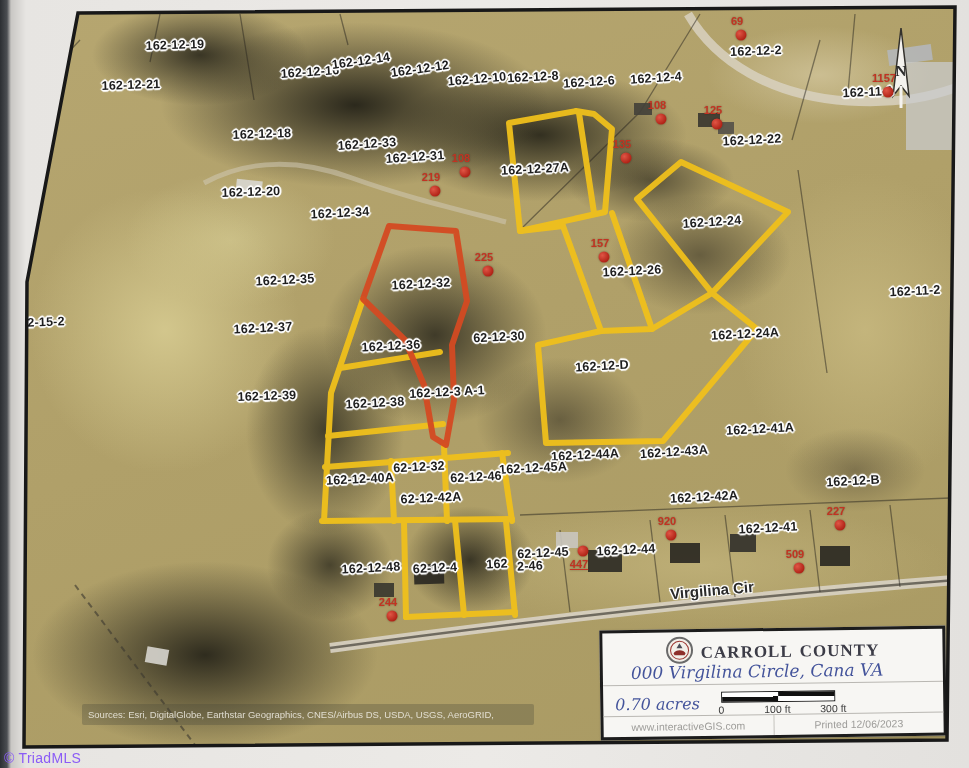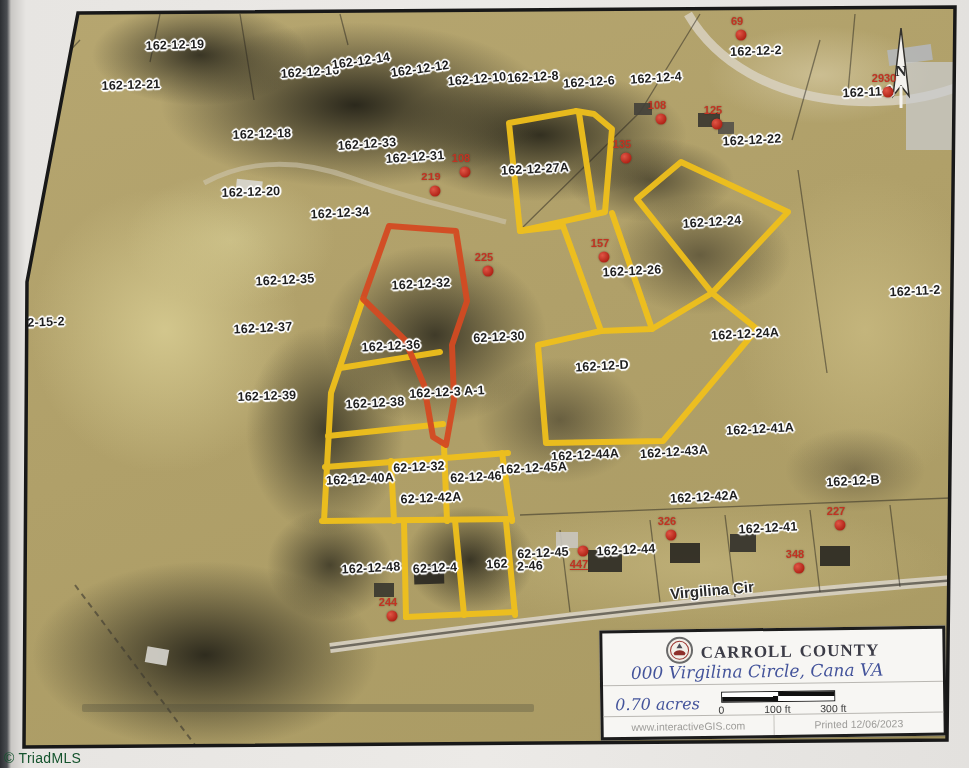--- a/index.html
+++ b/index.html
@@ -71,21 +71,21 @@
   #scalebar .half{position:absolute;top:0;bottom:0;width:50%;}
   #scalebar .h1{left:0;background:linear-gradient(#fff 0 50%,#111 50% 100%);}
   #scalebar .h2{right:0;background:linear-gradient(#111 0 50%,#fff 50% 100%);}
   .scale-tick{position:absolute;top:72px;font-size:10.5px;color:#3a3a3a;transform:translateX(-50%);}
   #tb-footer{position:absolute;left:0;right:0;bottom:0;height:20px;border-top:1px solid #b9b7b2;
     display:flex;font-size:10.5px;color:#9d9c99;}
   #tb-footer .cell{flex:1;display:flex;align-items:center;justify-content:center;}
   #tb-footer .cell+.cell{border-left:1px solid #c5c3be;}
 
   
-  #watermark{position:absolute;left:4px;top:750px;font-size:14px;color:#14532d;letter-spacing:.3px;}
+  #watermark{position:absolute;left:4px;top:750px;font-size:14px;color:#8b5cf6;letter-spacing:.3px;}
 </style>
 </head>
 <body>
 
 <div id="stage">
 
   <div id="map-area">
     <div id="aerial"></div>
 
     <svg width="969" height="768">
@@ -210,52 +210,53 @@
         <span class="parcel-label" style="left: 543px; top: 553px; transform: translate(-50%, -50%) rotate(-3deg);">62-12-45</span>
         <span class="parcel-label" style="left: 497px; top: 564px; transform: translate(-50%, -50%) rotate(-3deg);">162</span>
         <span class="parcel-label" style="left: 530px; top: 566px; transform: translate(-50%, -50%) rotate(-3deg);">2-46</span>
         <span class="parcel-label" style="left: 435px; top: 568px; transform: translate(-50%, -50%) rotate(-3deg);">62-12-4</span>
         <span class="parcel-label" style="left: 371px; top: 568px; transform: translate(-50%, -50%) rotate(-3deg);">162-12-48</span>
         <span class="parcel-label" style="left: 958px; top: 599px; transform: translate(-50%, -50%) rotate(0deg);">16</span>
       </div>
     <div id="rednums">
         <span class="house-number" style="left: 737px; top: 21px;">69</span>
         <span class="red-dot" style="left: 741px; top: 35px;"></span>
-        <span class="house-number" style="left: 884px; top: 78px;">2930</span>
+        <span class="house-number" style="left: 884px; top: 78px;">1157</span>
         <span class="red-dot" style="left: 888px; top: 92px;"></span>
         <span class="house-number" style="left: 713px; top: 110px;">125</span>
         <span class="red-dot" style="left: 717px; top: 124px;"></span>
         <span class="house-number" style="left: 657px; top: 105px;">108</span>
         <span class="red-dot" style="left: 661px; top: 119px;"></span>
         <span class="house-number" style="left: 622px; top: 144px;">135</span>
         <span class="red-dot" style="left: 626px; top: 158px;"></span>
         <span class="house-number" style="left: 461px; top: 158px;">108</span>
         <span class="red-dot" style="left: 465px; top: 172px;"></span>
-        <span class="house-number" style="left: 431px; top: 177px; font-family: Liberation Mono, monospace;">219</span>
+        <span class="house-number" style="left: 431px; top: 177px;">219</span>
         <span class="red-dot" style="left: 435px; top: 191px;"></span>
         <span class="house-number" style="left: 600px; top: 243px;">157</span>
         <span class="red-dot" style="left: 604px; top: 257px;"></span>
         <span class="house-number" style="left: 484px; top: 257px;">225</span>
         <span class="red-dot" style="left: 488px; top: 271px;"></span>
-        <span class="house-number" style="left: 667px; top: 521px;">326</span>
+        <span class="house-number" style="left: 667px; top: 521px;">920</span>
         <span class="red-dot" style="left: 671px; top: 535px;"></span>
         <span class="house-number" style="left: 579px; top: 564px; text-decoration: underline;">447</span>
         <span class="red-dot" style="left: 583px; top: 551px;"></span>
         <span class="house-number" style="left: 836px; top: 511px;">227</span>
         <span class="red-dot" style="left: 840px; top: 525px;"></span>
-        <span class="house-number" style="left: 795px; top: 554px;">348</span>
+        <span class="house-number" style="left: 795px; top: 554px;">509</span>
         <span class="red-dot" style="left: 799px; top: 568px;"></span>
         <span class="house-number" style="left: 388px; top: 602px;">244</span>
         <span class="red-dot" style="left: 392px; top: 616px;"></span>
       </div>
 
     <div id="street-label">Virgilina Cir</div>
     <div id="north-label">N</div>
 
     <div id="attribution">
+      <div>Sources: Esri, DigitalGlobe, Earthstar Geographics, CNES/Airbus DS, USDA, USGS, AeroGRID,</div>
     </div>
 
     <div id="title-block">
       <div id="tb-head">
         <svg width="28" height="28" viewBox="0 0 28 28" style="position:static">
           <circle cx="14" cy="14" r="12.5" fill="#f2efe9" stroke="#6a6a6a" stroke-width="2"></circle>
           <circle cx="14" cy="14" r="9" fill="none" stroke="#9a3430" stroke-width="1"></circle>
           <path d="M8,17 C10,13 18,13 20,17 L19,19 L9,19 Z" fill="#8e2f2b"></path>
           <path d="M11,12 L14,7 L17,12 Z" fill="#4a4a55"></path>
         </svg>

